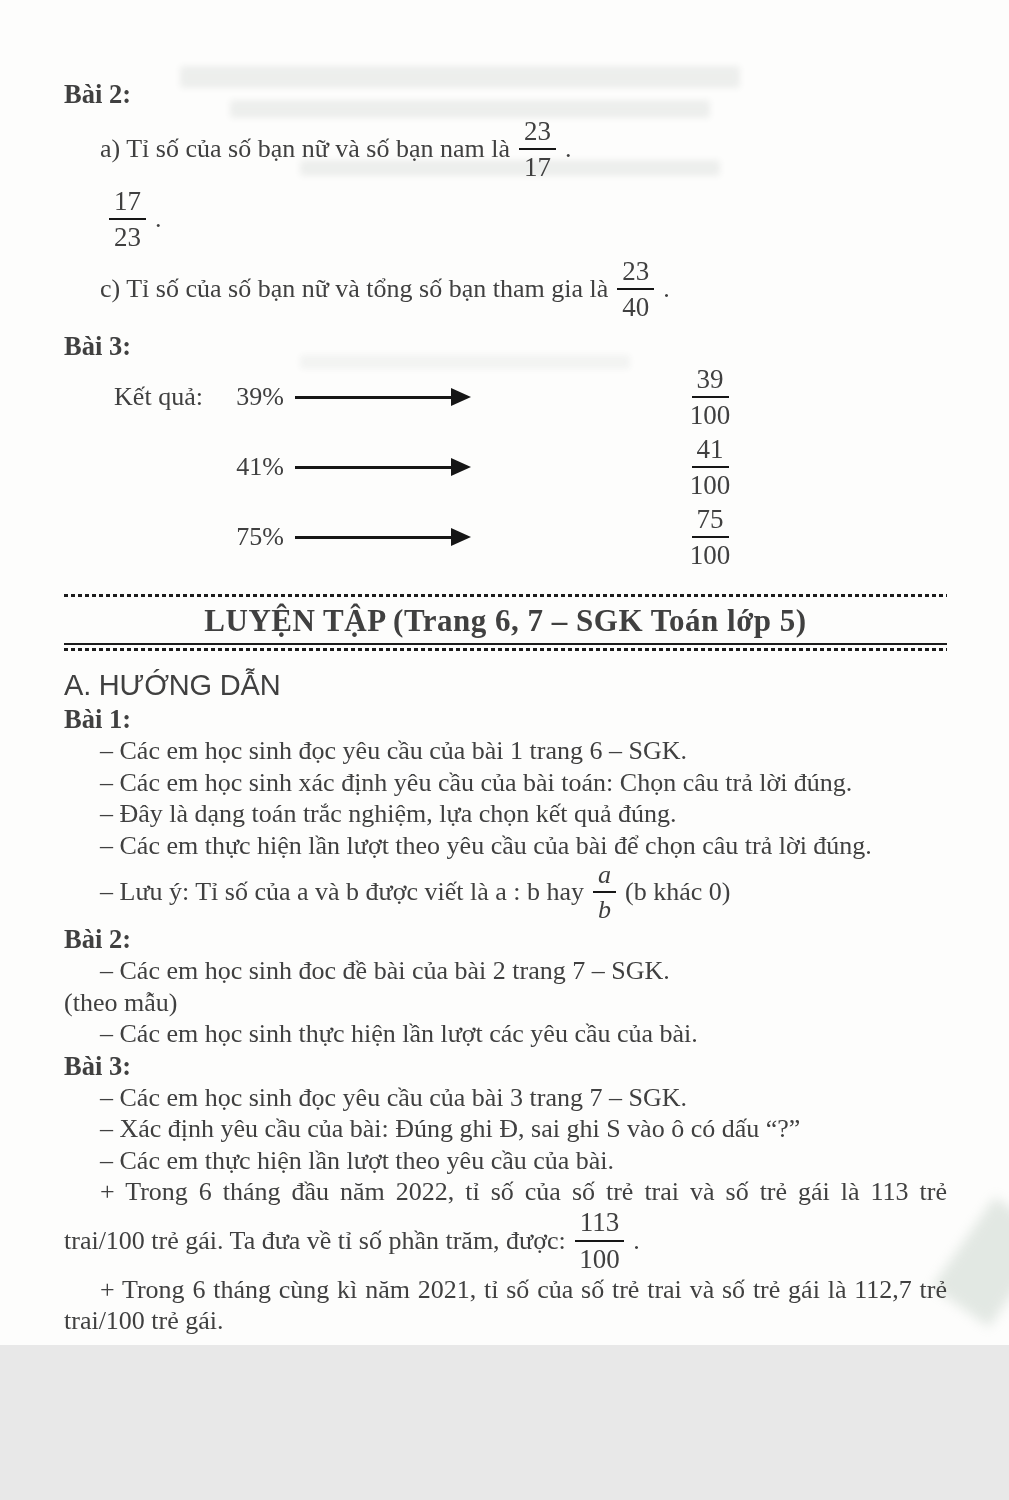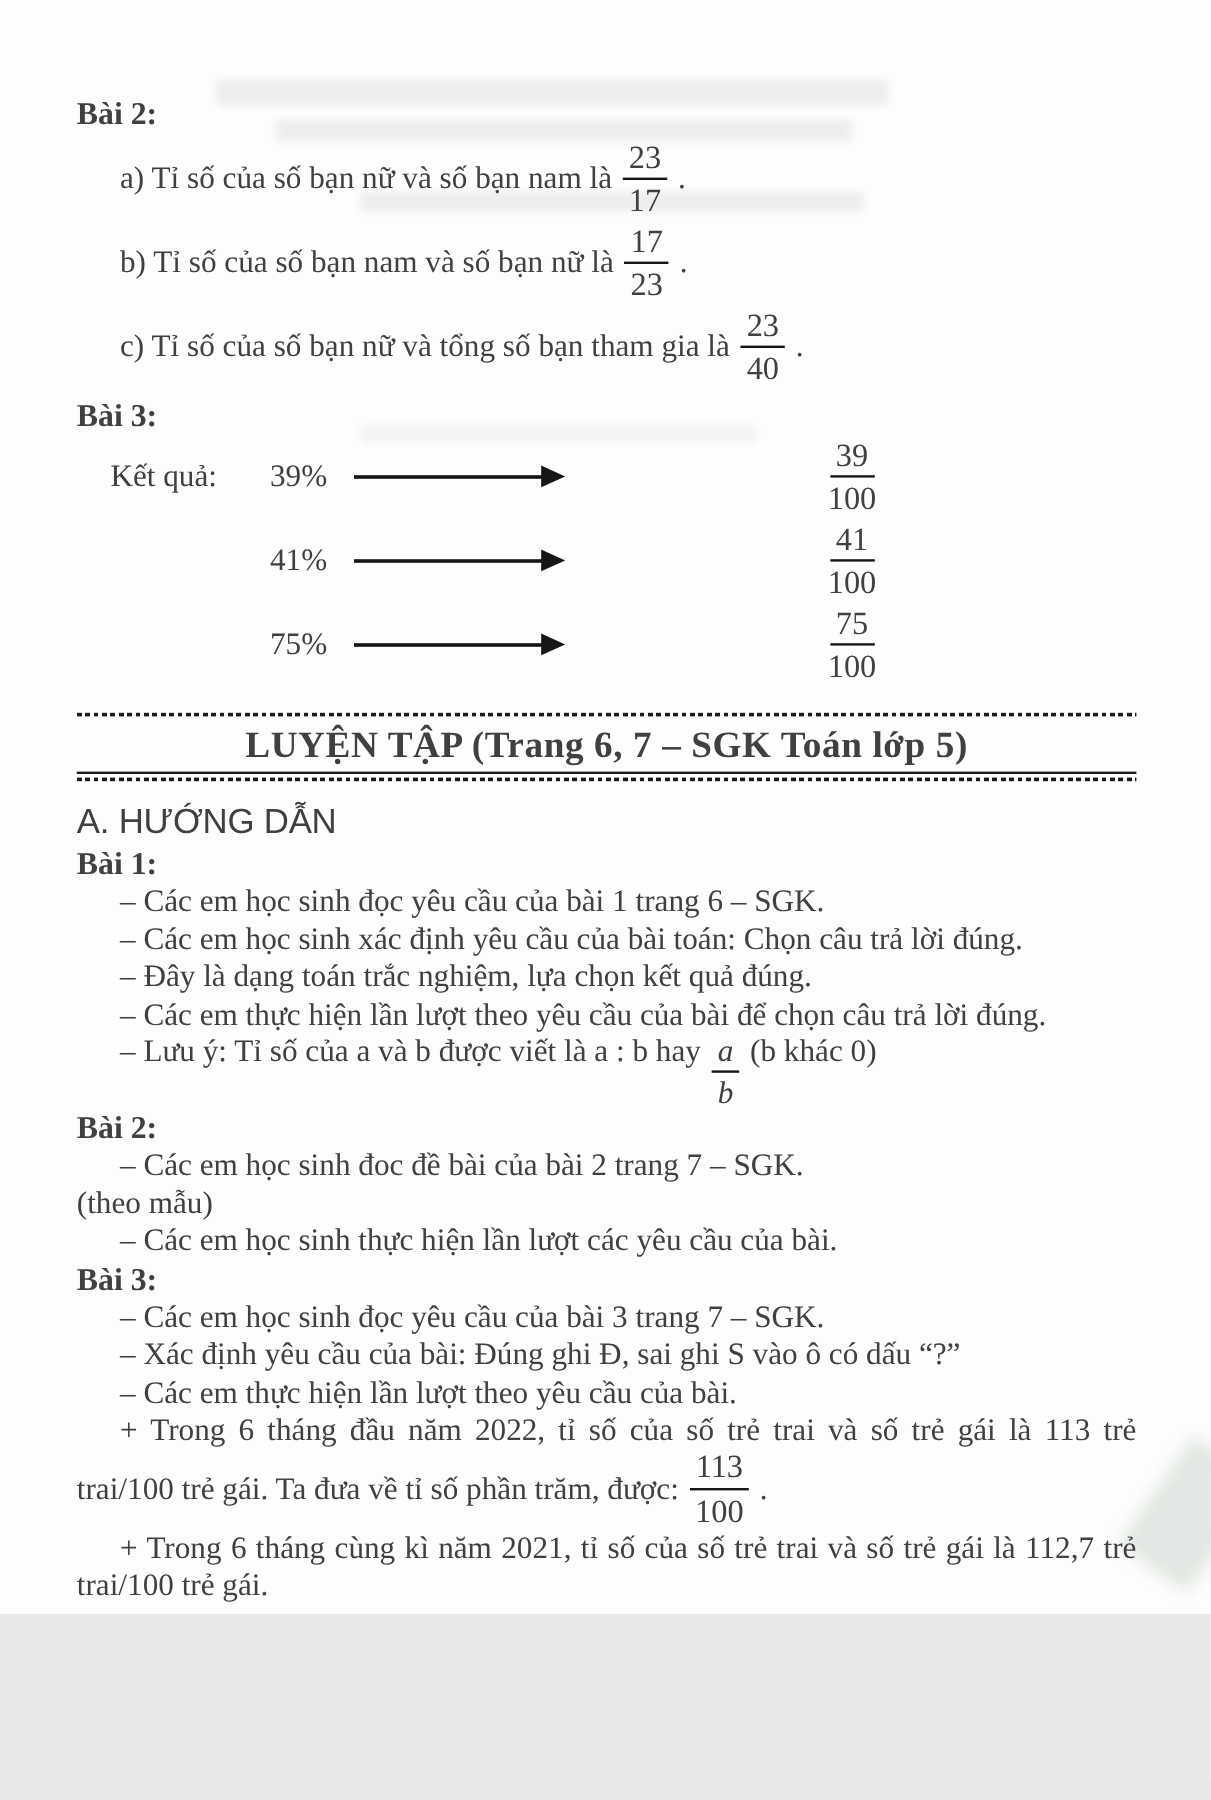--- a/index.html
+++ b/index.html
@@ -40,21 +40,21 @@
     display:inline-flex; flex-direction:column; align-items:center;
     line-height:1.12; margin:0 9px; font-size:27px;
   }
   .frac .num { padding:0 5px 2px; border-bottom:2.5px solid #161616; }
   .frac .den { padding-top:2px; }
   .frac.it { font-style:italic; }
 
   
   .res-row {
     display:grid; grid-template-columns:133px 70px 178px auto;
-    align-items:center; height:70px; margin-left:28px;
+    align-items:center; height:70px; margin-left:28px;text-align:center;
   }
   .arrow { position:relative; width:158px; height:3px; background:#161616; }
   .arrow::after {
     content:""; position:absolute; right:-18px; top:50%;
     transform:translateY(-50%);
     border-left:20px solid #161616;
     border-top:9px solid transparent;
     border-bottom:9px solid transparent;
   }
 
@@ -74,21 +74,21 @@
   .guide-heading {
     font-family:"Liberation Sans", sans-serif;
     font-weight:normal; font-size:29px; line-height:36px;
     margin-top:16px; letter-spacing:-0.2px;
   }
 
   
   .gline { line-height:31.5px; padding-left:36px; }
   .gline.noindent { padding-left:0; }
   .gline.stretch { text-align:justify; text-align-last:justify; }
-  .note-row { display:flex; align-items:flex-start; height:62px; padding-left:36px; }
+  .note-row { display:flex; align-items:center; height:62px; padding-left:36px; }
   .note-row .frac { font-size:26px; }
   .frac-row { display:flex; align-items:center; height:66px; }
 
   .page-num {
     position:absolute; left:66px; top:1428px;
     font-weight:bold; font-size:28px;
   }
   .speck { position:absolute; left:118px; top:1448px; width:4px; height:4px; background:#777; border-radius:50%; opacity:.6; }
 </style>
 </head>
@@ -109,21 +109,20 @@
     <div class="sol-item first">
       <span>a) Tỉ số của số bạn nữ và số bạn nam là</span>
       <span class="frac">
         <span class="num">23</span>
         <span class="den">17</span>
       </span>
       <span>.</span>
     </div>
 
     <div class="sol-item">
-      <span>b) Tỉ số của số bạn nam và số bạn nữ là</span>
       <span class="frac">
         <span class="num">17</span>
         <span class="den">23</span>
       </span>
       <span>.</span>
     </div>
 
     <div class="sol-item">
       <span>c) Tỉ số của số bạn nữ và tổng số bạn tham gia là</span>
       <span class="frac">

